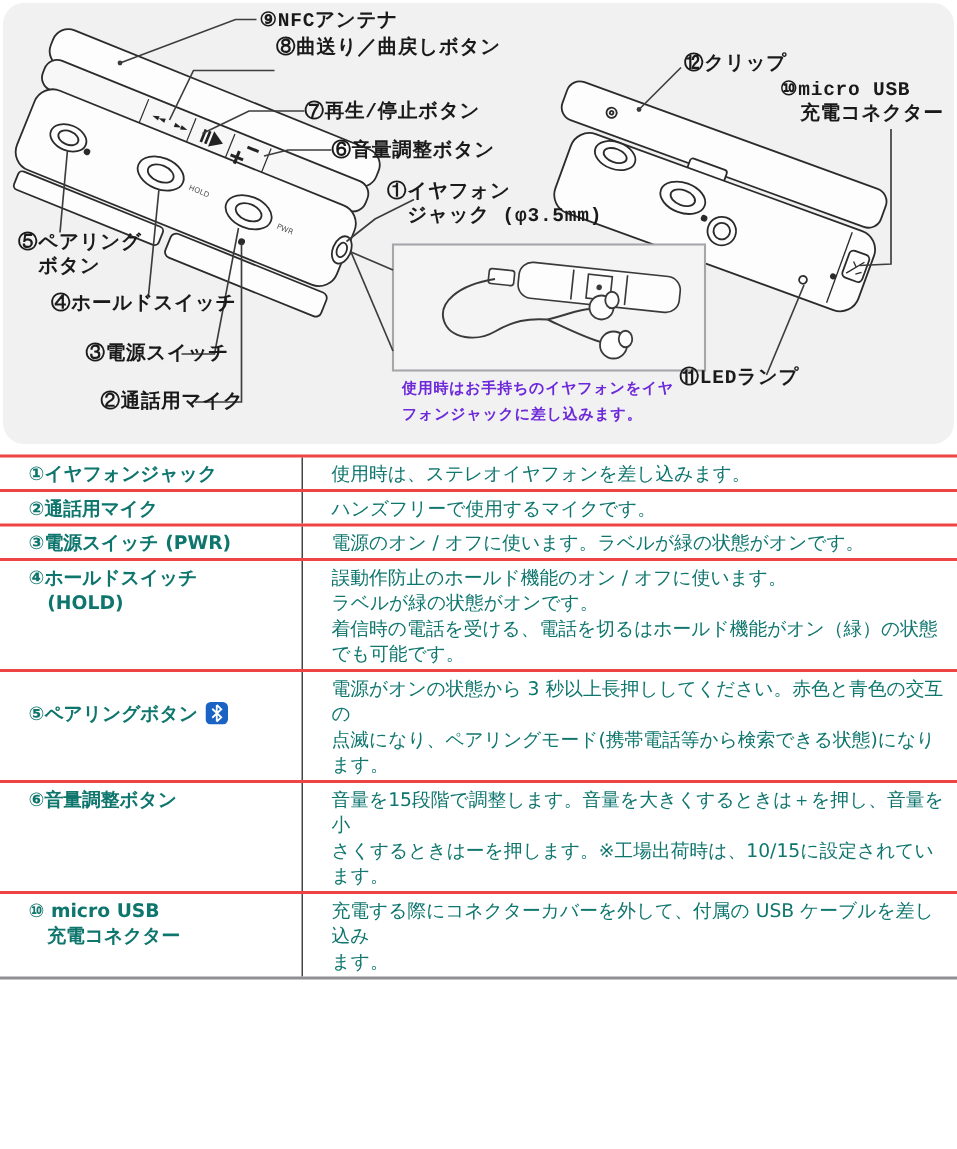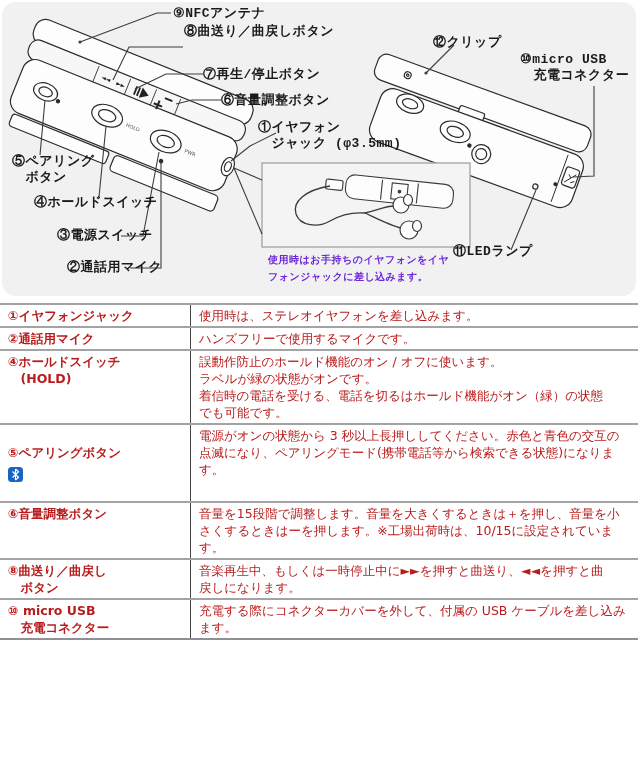--- a/index.html
+++ b/index.html
@@ -21,28 +21,28 @@
   .caption {
     position:absolute; font-weight:bold; font-size:10px; line-height:17px;
     color:#6d28d9; white-space:pre-line; letter-spacing:0.5px;
   }
   
   table.ptable {
     position:absolute; left:0; top:303px; width:638px;
     border-collapse:collapse; table-layout:fixed;
   }
   table.ptable td {
-    border-top:2px solid #a3a3a3; vertical-align:top;
-    font-size:12.5px; line-height:17px; padding:2px 6px 2px 8px;
-    white-space:pre-line; color:#b91c1c;
+    border-top:2px solid #ef4444; vertical-align:top;
+    font-size:12.5px; line-height:17px; padding:2px 6px 2px 19px;
+    white-space:pre-line; color:#0f766e;
   }
   table.ptable tr:last-child td { border-bottom:2px solid #909094; }
   td.c1 { width:176px; font-weight:bold; border-right:1.5px solid #454548; }
   td.c2 { }
-  .lblrow { display:flex; align-items:flex-start; gap:5px;flex-direction:column; }
+  .lblrow { display:flex; align-items:flex-start; gap:5px; }
   .bt-badge { flex:0 0 auto; margin-top:1px; }
 </style>
 </head>
 <body>
 
 <div class="panel"></div>
 
 <svg class="diagram" width="638" height="300" viewBox="0 0 638 300">
 
   <g transform="translate(35,38) rotate(22)" stroke="#2b2b2b" stroke-width="1.2" fill="#fdfdfd">
@@ -168,36 +168,40 @@
 <div class="dlabel" style="left:184px;top:24px">⑧曲送り／曲戻しボタン</div>
 <div class="dlabel" style="left:203px;top:67px">⑦再生/停止ボタン</div>
 <div class="dlabel" style="left:221px;top:93px">⑥音量調整ボタン</div>
 <div class="dlabel" style="left:258px;top:120px">①イヤフォン
 　ジャック (φ3.5mm)</div>
 <div class="dlabel" style="left:12px;top:154px">⑤ペアリング
 　ボタン</div>
 <div class="dlabel" style="left:34px;top:195px">④ホールドスイッチ</div>
 <div class="dlabel" style="left:57px;top:228px">③電源スイッチ</div>
 <div class="dlabel" style="left:67px;top:260px">②通話用マイク</div>
-<div class="dlabel" style="left:433px;top:35px">⑫クリップ</div>
+<div class="dlabel" style="left:456px;top:35px">⑫クリップ</div>
 <div class="dlabel" style="left:520px;top:52px">⑩micro USB
 　充電コネクター</div>
 <div class="dlabel" style="left:453px;top:244px">⑪LEDランプ</div>
 <div class="caption" style="left:268px;top:251px">使用時はお手持ちのイヤフォンをイヤ
 フォンジャックに差し込みます。</div>
 
 <table class="ptable">
   <tbody>
   <tr>
     <td class="c1"><span>①イヤフォンジャック</span></td>
     <td class="c2">使用時は、ステレオイヤフォンを差し込みます。</td>
   </tr>
   <tr>
     <td class="c1"><span>②通話用マイク</span></td>
     <td class="c2">ハンズフリーで使用するマイクです。</td>
+  </tr>
+  <tr>
+    <td class="c1"><span>③電源スイッチ (PWR)</span></td>
+    <td class="c2">電源のオン / オフに使います。ラベルが緑の状態がオンです。</td>
   </tr>
   <tr>
     <td class="c1"><span>④ホールドスイッチ
 　(HOLD)</span></td>
     <td class="c2">誤動作防止のホールド機能のオン / オフに使います。
 ラベルが緑の状態がオンです。
 着信時の電話を受ける、電話を切るはホールド機能がオン（緑）の状態
 でも可能です。</td>
   </tr>
   <tr>
@@ -212,26 +216,20 @@
     </td>
     <td class="c2">電源がオンの状態から 3 秒以上長押ししてください。赤色と青色の交互の
 点滅になり、ペアリングモード(携帯電話等から検索できる状態)になります。</td>
   </tr>
   <tr>
     <td class="c1"><span>⑥音量調整ボタン</span></td>
     <td class="c2">音量を15段階で調整します。音量を大きくするときは＋を押し、音量を小
 さくするときはーを押します。※工場出荷時は、10/15に設定されています。</td>
   </tr>
   <tr>
-    <td class="c1"><span>⑧曲送り／曲戻し
-　ボタン</span></td>
-    <td class="c2">音楽再生中、もしくは一時停止中に►►を押すと曲送り、◄◄を押すと曲
-戻しになります。</td>
-  </tr>
-  <tr>
     <td class="c1"><span>⑩ micro USB
 　充電コネクター</span></td>
     <td class="c2">充電する際にコネクターカバーを外して、付属の USB ケーブルを差し込み
 ます。</td>
   </tr>
 
   </tbody>
 </table>
 
 </body></html>

